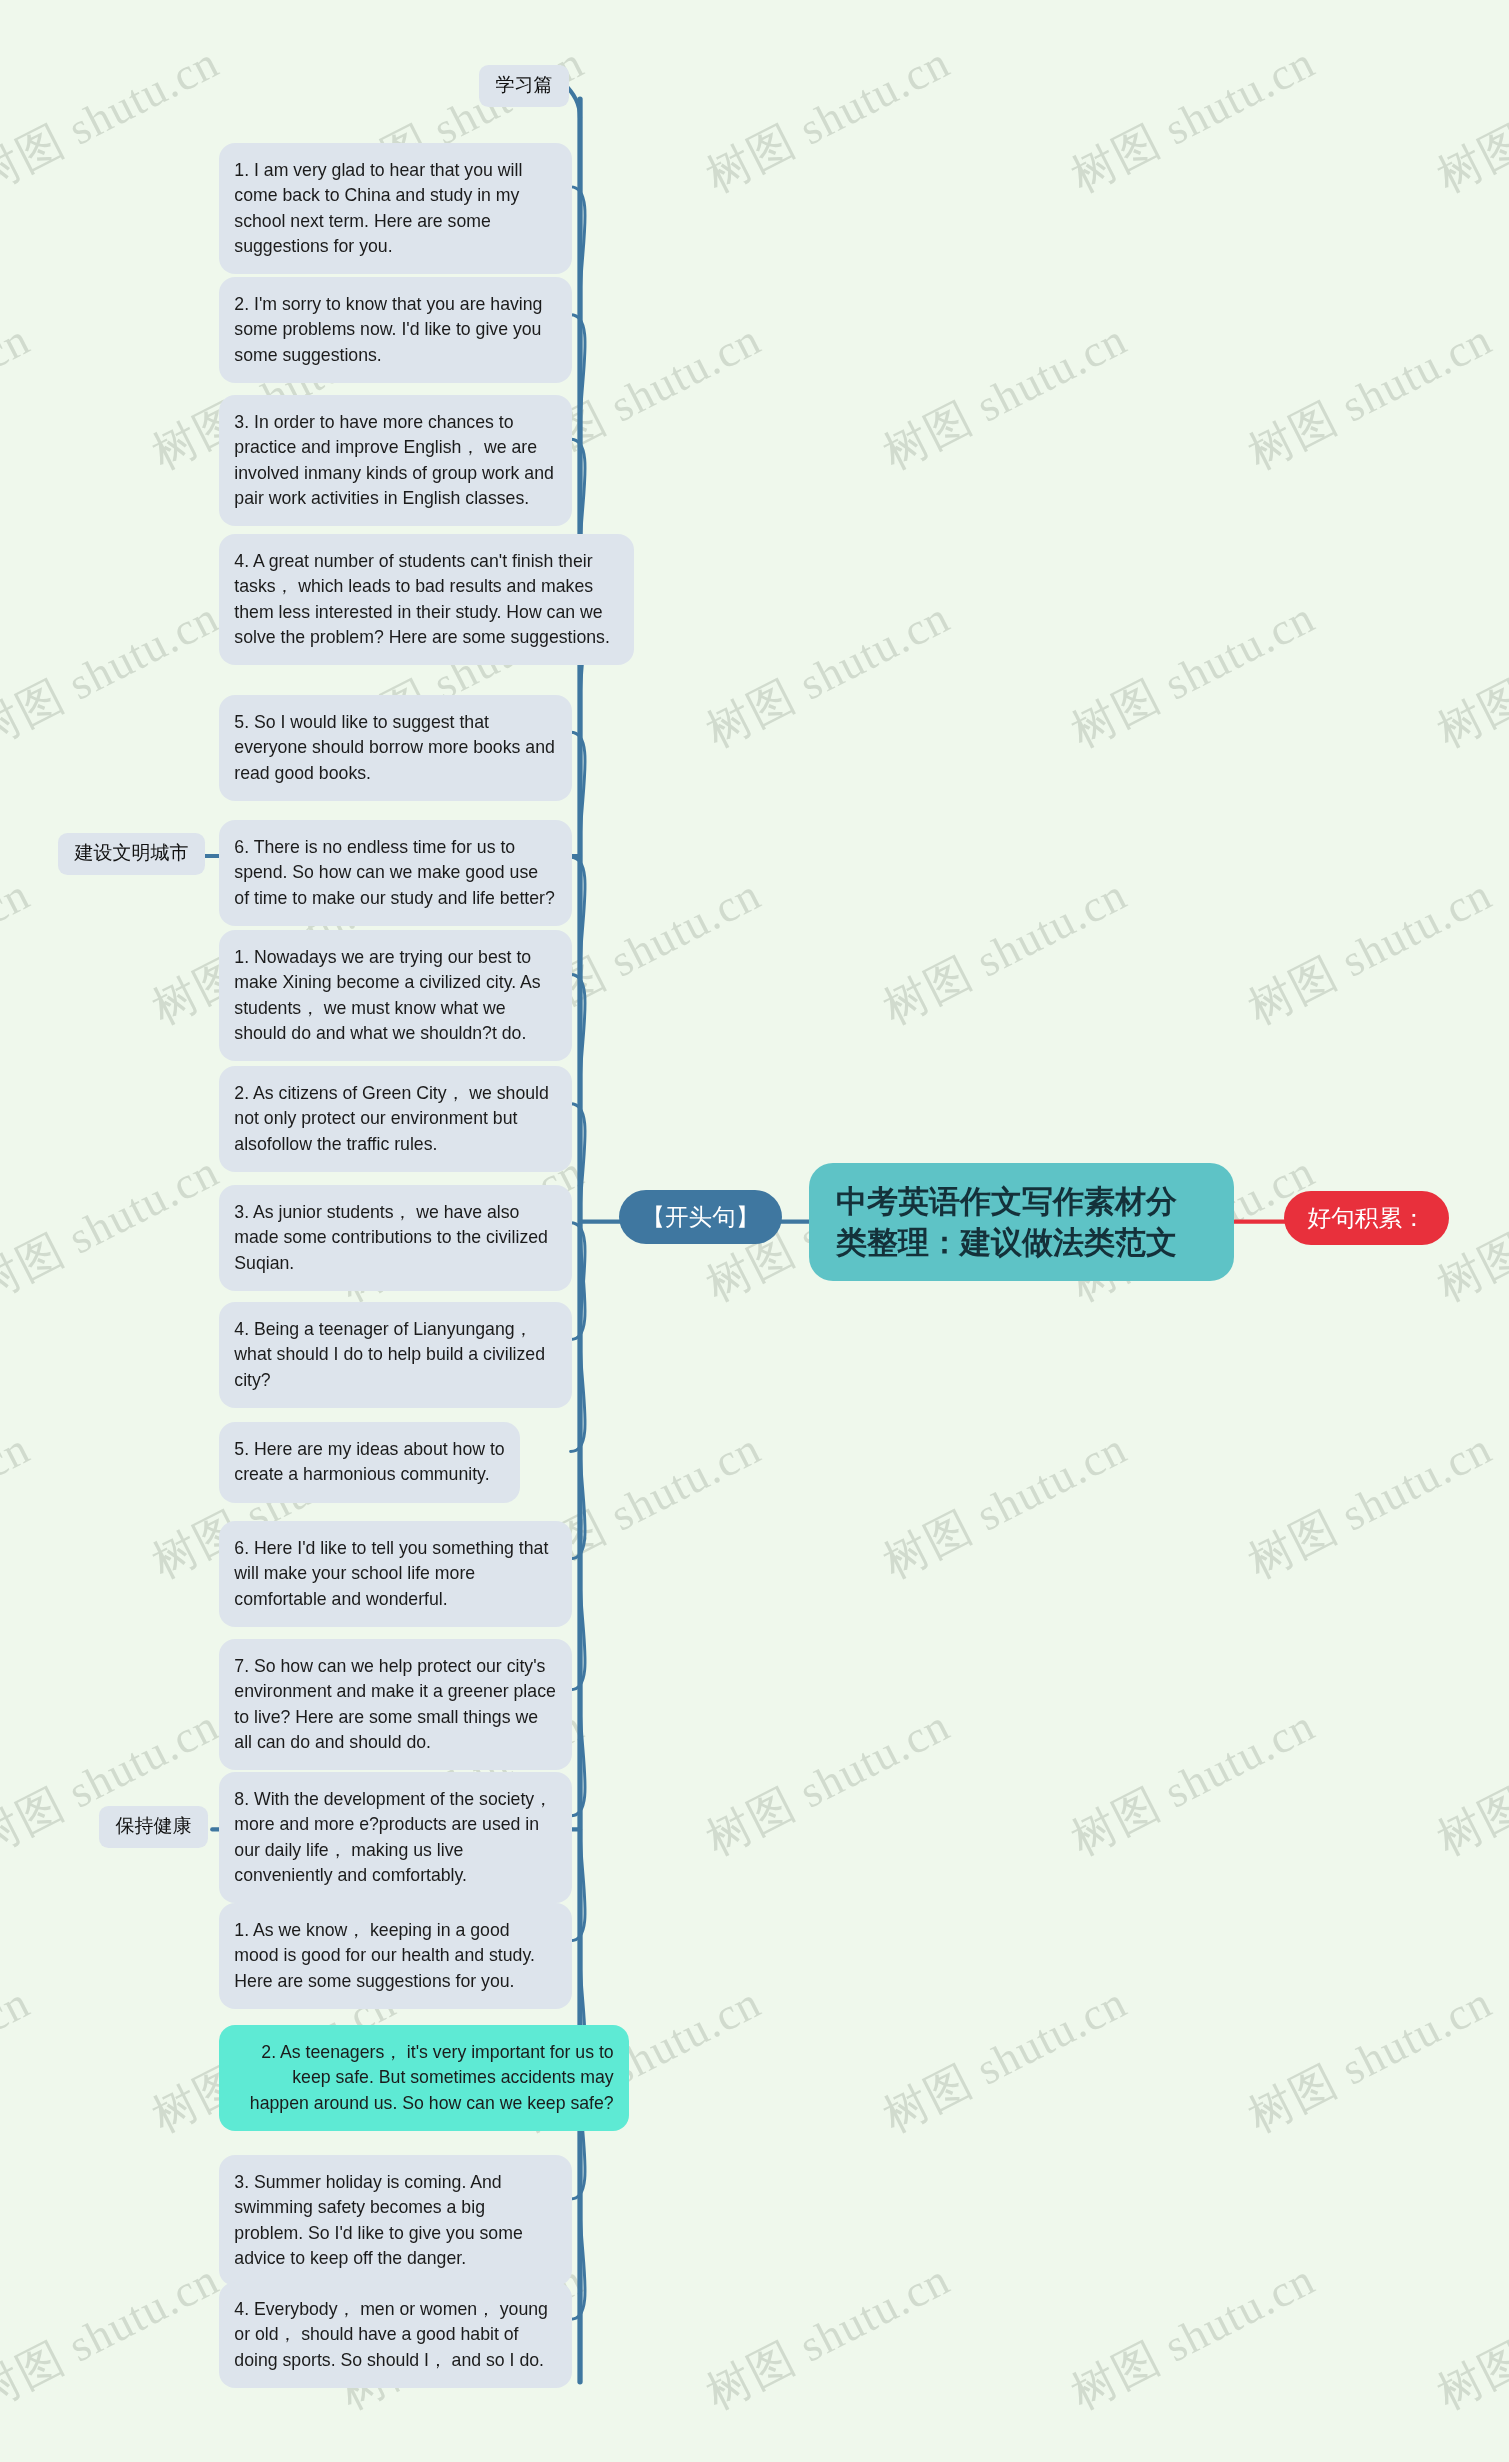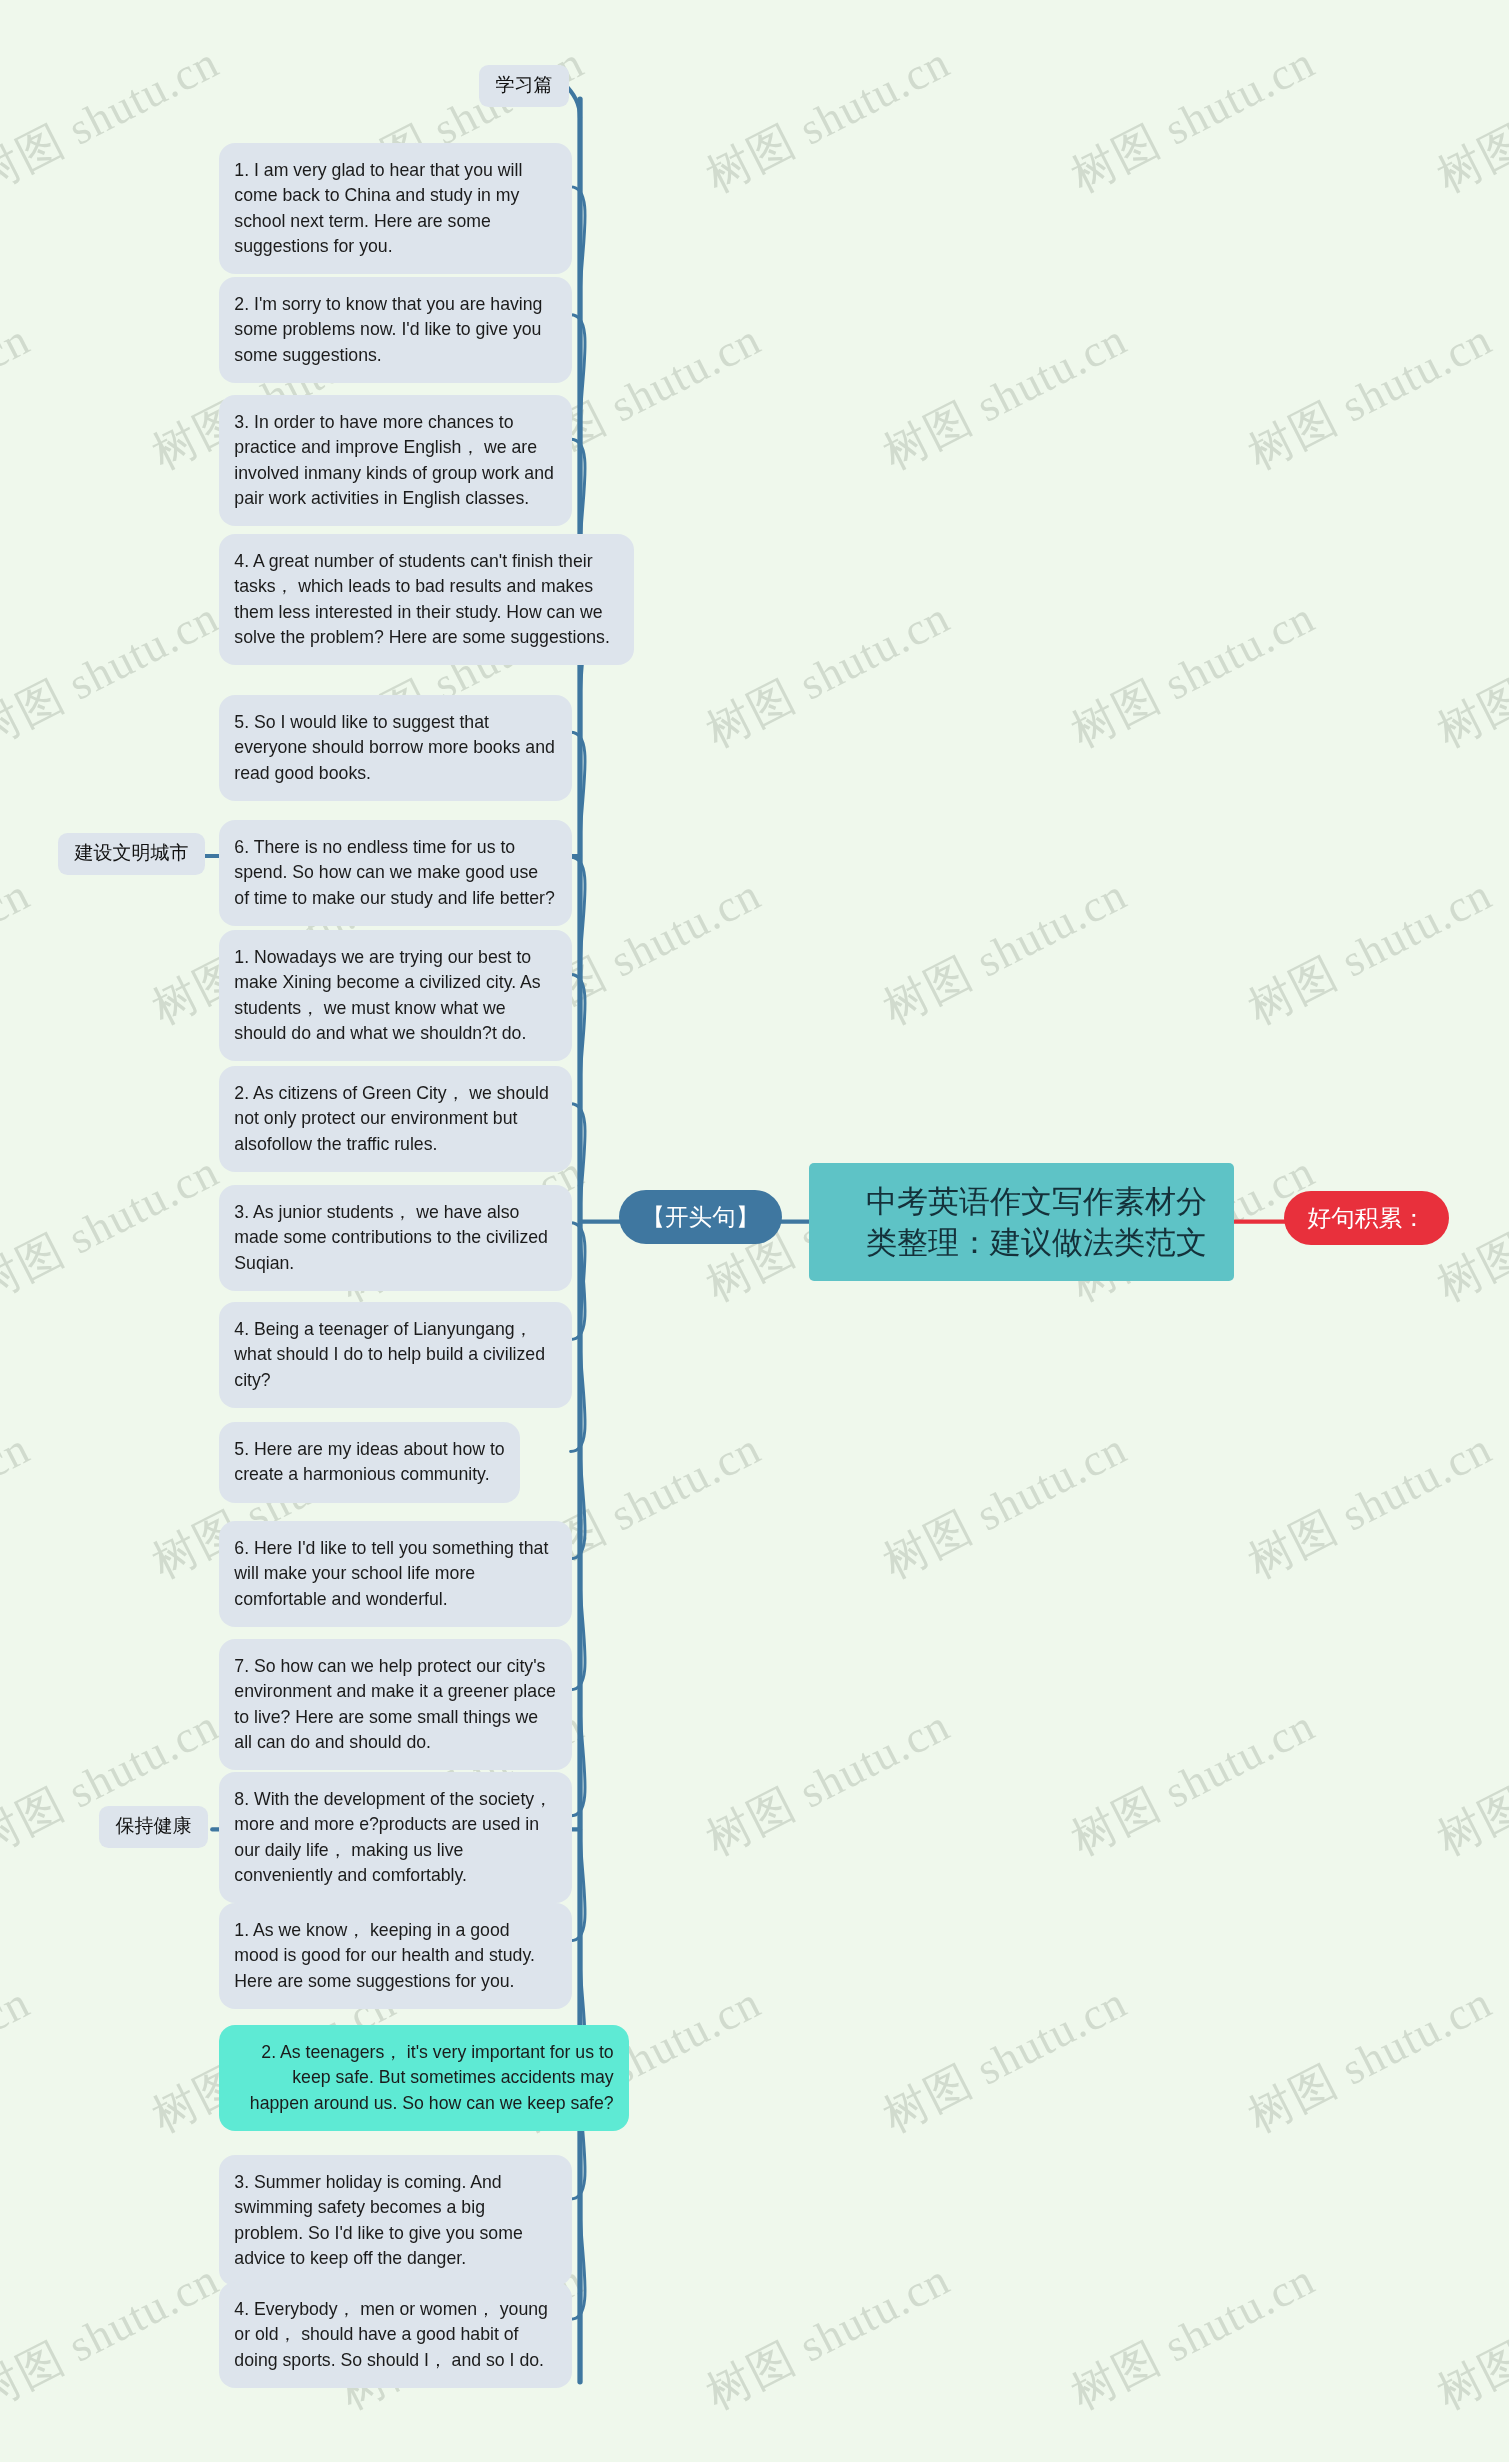--- a/index.html
+++ b/index.html
@@ -57,27 +57,28 @@
     padding: 9.4px 16.5px;
     color: #111;
     font-size: 19px;
     line-height: 1.2;
     white-space: nowrap;
     display: inline-block;
   }
 
   .root-box {
     background: #5ec3c6;
-    border-radius: 5px;
+    border-radius: 24px;
     color: #14313a;
     font-size: 31px;
     line-height: 1.33;
     padding: 17.7px 27px;
-    text-align: right;
+    text-align: left;
     box-sizing: border-box;
+    font-weight: bold;
   }
 
   .branch-box {
     background: #3f77a0;
     border-radius: 27px;
     color: #ffffff;
     font-size: 23.6px;
     line-height: 1.2;
     padding: 13px 22.4px;
     white-space: nowrap;

